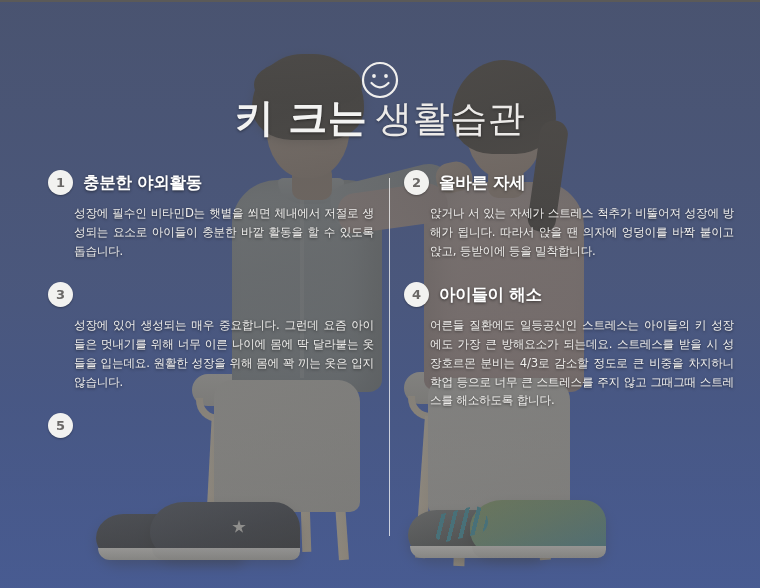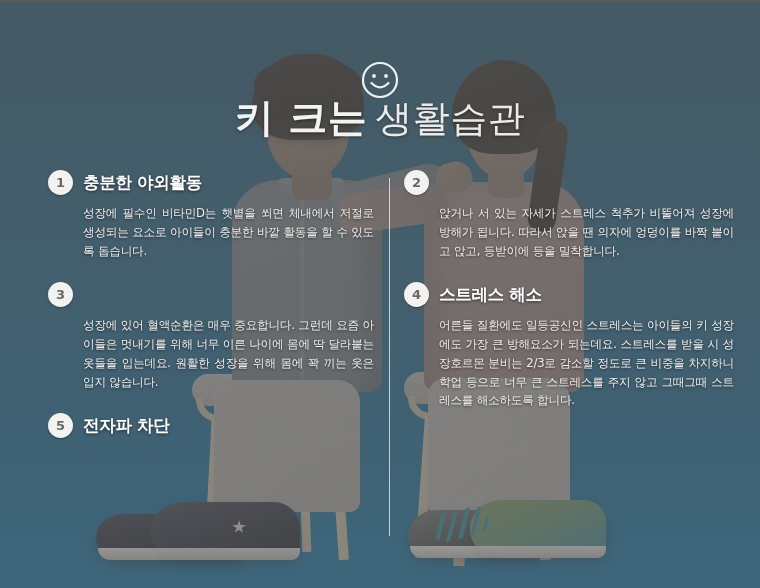--- a/index.html
+++ b/index.html
@@ -8,21 +8,21 @@
     width: 760px;
     height: 588px;
     overflow: hidden;
     font-family: "DejaVu Sans", "Liberation Sans", sans-serif;
   }
 
   #poster {
     position: relative;
     width: 760px;
     height: 588px;
-    background: #0369a1;
+    background: #1d4ed8;
     overflow: hidden;
     border-top: 2px solid #5b5a58;
   }
 
   
   .photo-layer {
     position: absolute;
     inset: 0;
     overflow: hidden;
   }
@@ -359,21 +359,21 @@
     box-shadow: 0 1px 2px rgba(0,0,0,0.3);
   }
   .tip-title {
     font-size: 16.5px;
     font-weight: 700;
     color: #ffffff;
     letter-spacing: -0.3px;
     text-shadow: 0 1px 3px rgba(0,0,0,0.55);
   }
   .tip-body {
-    margin-left: 35px;
+    margin-left: 26px;
     font-size: 11.6px;
     line-height: 1.62;
     color: #f0efed;
     text-align: justify;
     text-shadow: 0 1px 3px rgba(0,0,0,0.6);
     letter-spacing: -0.2px;
   }
 
   .tip-gap-1 { margin-bottom: 22px; }
   .tip-gap-2 { margin-bottom: 22px; }
@@ -457,45 +457,45 @@
           <div class="badge">1</div>
           <div class="tip-title">충분한 야외활동</div>
         </div>
         <div class="tip-body">성장에 필수인 비타민D는 햇볕을 쐬면 체내에서 저절로 생성되는 요소로 아이들이 충분한 바깥 활동을 할 수 있도록 돕습니다.</div>
       </div>
 
       <div class="tip tip-gap-2">
         <div class="tip-head">
           <div class="badge">3</div>
         </div>
-        <div class="tip-body">성장에 있어 혈액순환은 매우 중요합니다. 그런데 요즘 아이들은 멋내기를 위해 너무 이른 나이에 몸에 딱 달라붙는 옷들을 입는데요. 원활한 성장을 위해 몸에 꽉 끼는 옷은 입지 않습니다.</div>
+        <div class="tip-body">성장에 있어 생성되는 매우 중요합니다. 그런데 요즘 아이들은 멋내기를 위해 너무 이른 나이에 몸에 딱 달라붙는 옷들을 입는데요. 원활한 성장을 위해 몸에 꽉 끼는 옷은 입지 않습니다.</div>
       </div>
 
       <div class="tip">
         <div class="tip-head">
           <div class="badge">5</div>
-          <div class="tip-title">전자파 차단</div>
         </div>
       </div>
 
     </div>
 
     <div class="col col-right">
 
       <div class="tip tip-gap-1">
         <div class="tip-head">
           <div class="badge">2</div>
+          <div class="tip-title">올바른 자세</div>
         </div>
         <div class="tip-body">앉거나 서 있는 자세가 스트레스 척추가 비뚤어져 성장에 방해가 됩니다. 따라서 앉을 땐 의자에 엉덩이를 바짝 붙이고 앉고, 등받이에 등을 밀착합니다.</div>
       </div>
 
       <div class="tip">
         <div class="tip-head">
           <div class="badge">4</div>
-          <div class="tip-title">스트레스 해소</div>
+          <div class="tip-title">아이들이 해소</div>
         </div>
-        <div class="tip-body">어른들 질환에도 일등공신인 스트레스는 아이들의 키 성장에도 가장 큰 방해요소가 되는데요. 스트레스를 받을 시 성장호르몬 분비는 2/3로 감소할 정도로 큰 비중을 차지하니 학업 등으로 너무 큰 스트레스를 주지 않고 그때그때 스트레스를 해소하도록 합니다.</div>
+        <div class="tip-body">어른들 질환에도 일등공신인 스트레스는 아이들의 키 성장에도 가장 큰 방해요소가 되는데요. 스트레스를 받을 시 성장호르몬 분비는 4/3로 감소할 정도로 큰 비중을 차지하니 학업 등으로 너무 큰 스트레스를 주지 않고 그때그때 스트레스를 해소하도록 합니다.</div>
       </div>
 
     </div>
 
   </div>
 </div>
 
 </body></html>

